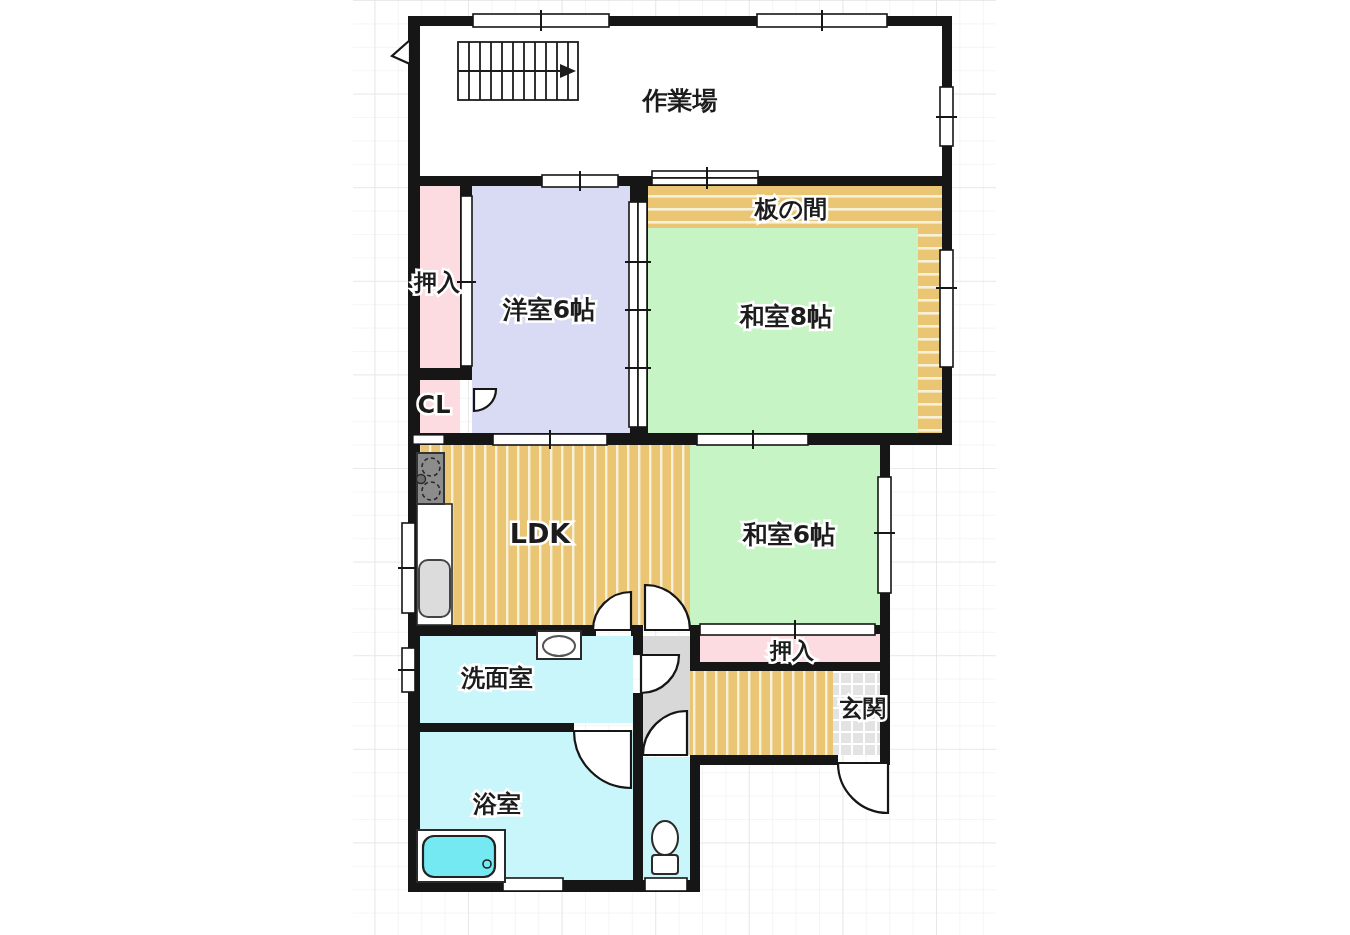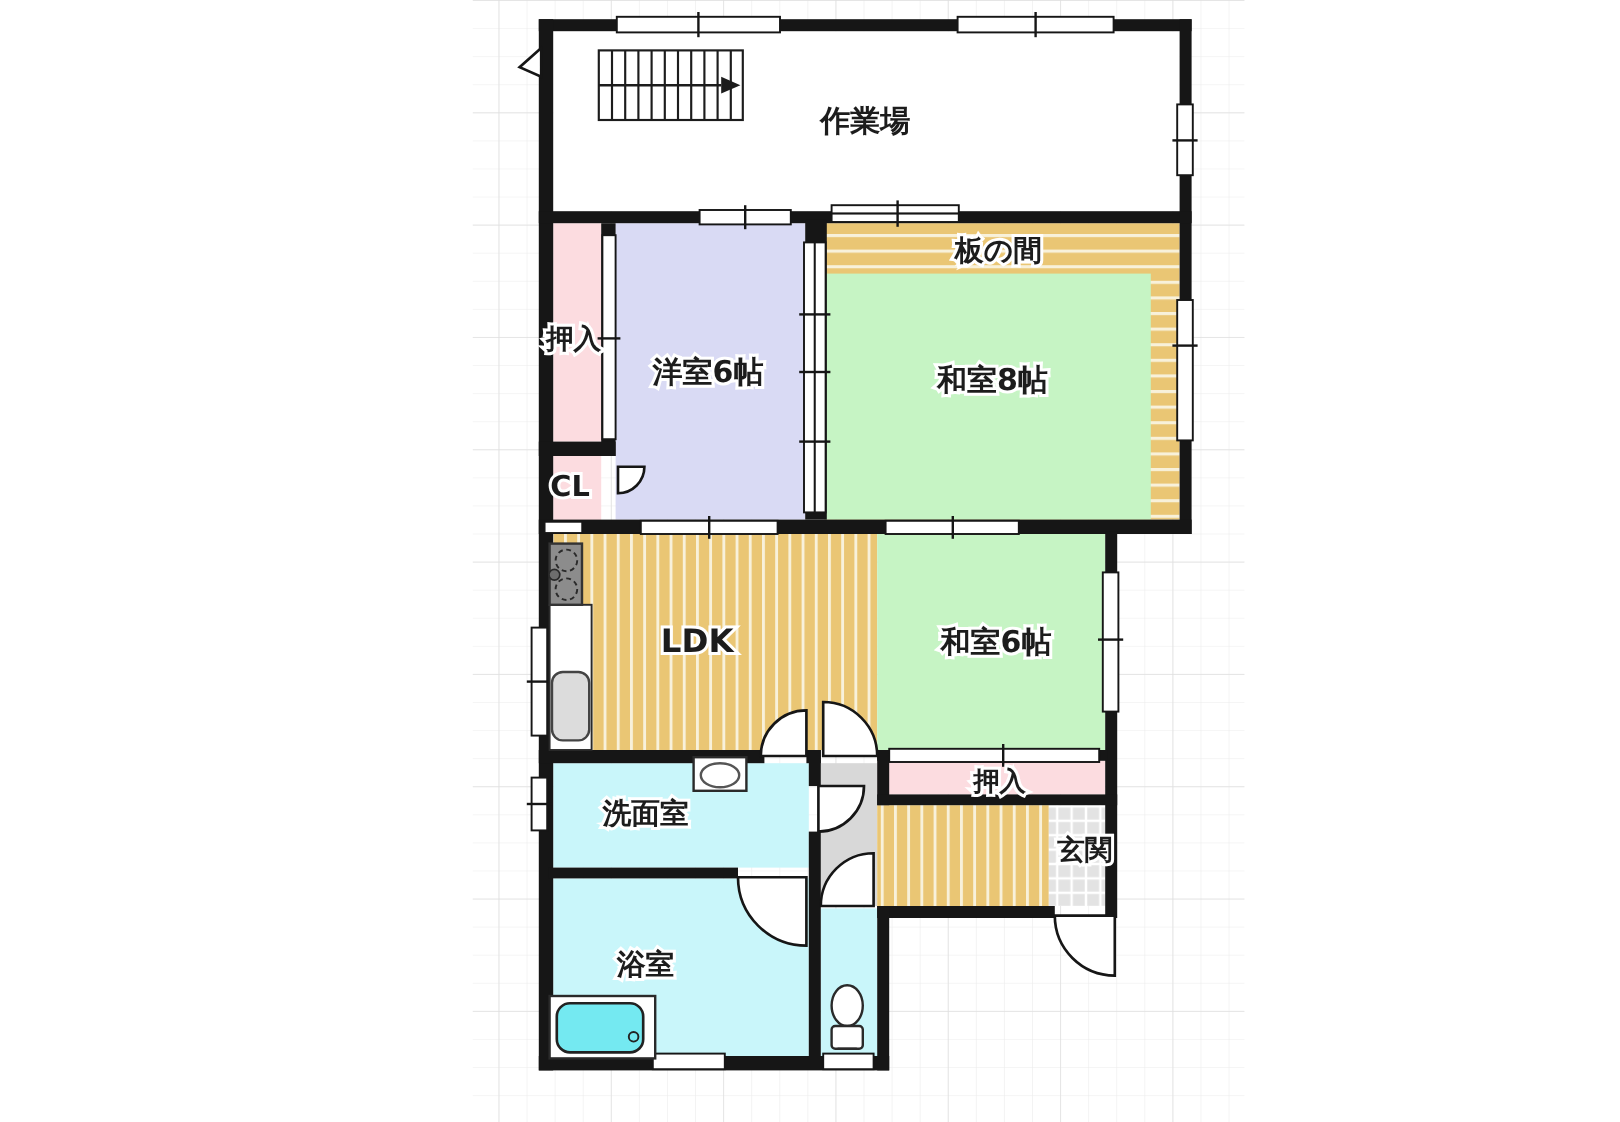--- a/index.html
+++ b/index.html
@@ -1,17 +1,17 @@
 <!DOCTYPE html>
 <html><head>
 <meta charset="utf-8">
 <style>
   html,body{margin:0;padding:0;background:#fff;}
   #stage{position:relative;width:1232px;height:935px;background:#ffffff;overflow:hidden;
-         font-family:"DejaVu Sans","Liberation Sans",sans-serif;padding-left:41px;}
+         font-family:"DejaVu Sans","Liberation Sans",sans-serif;}
   svg{display:block}
   .room-label{font-family:"DejaVu Sans","Liberation Sans",sans-serif;
               font-weight:600;fill:#1c1c1c;stroke:#ffffff;stroke-width:5px;
               paint-order:stroke;text-anchor:middle;}
   .wall{fill:#161616;}
   .winbar{fill:#ffffff;stroke:#161616;stroke-width:1.6;}
   .tick{stroke:#161616;stroke-width:2;}
   .door{fill:#ffffff;stroke:#161616;stroke-width:2.2;}
   .fixture{fill:#ffffff;stroke:#2a2a2a;stroke-width:2;}
 </style>

